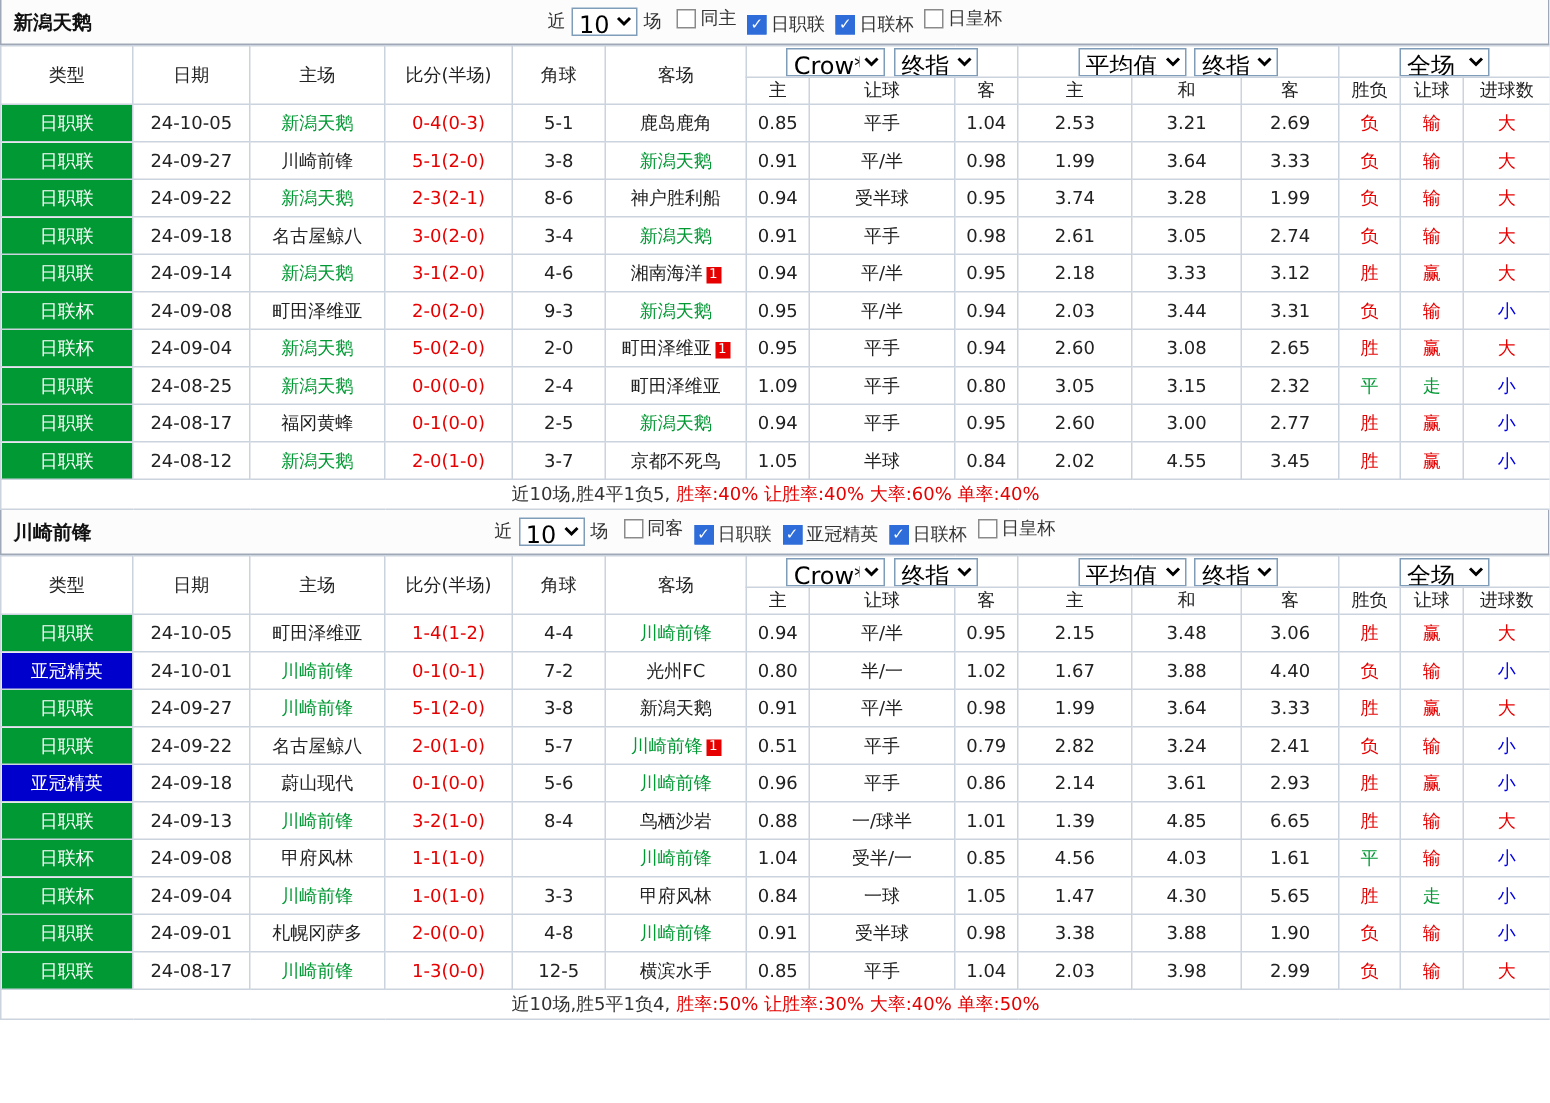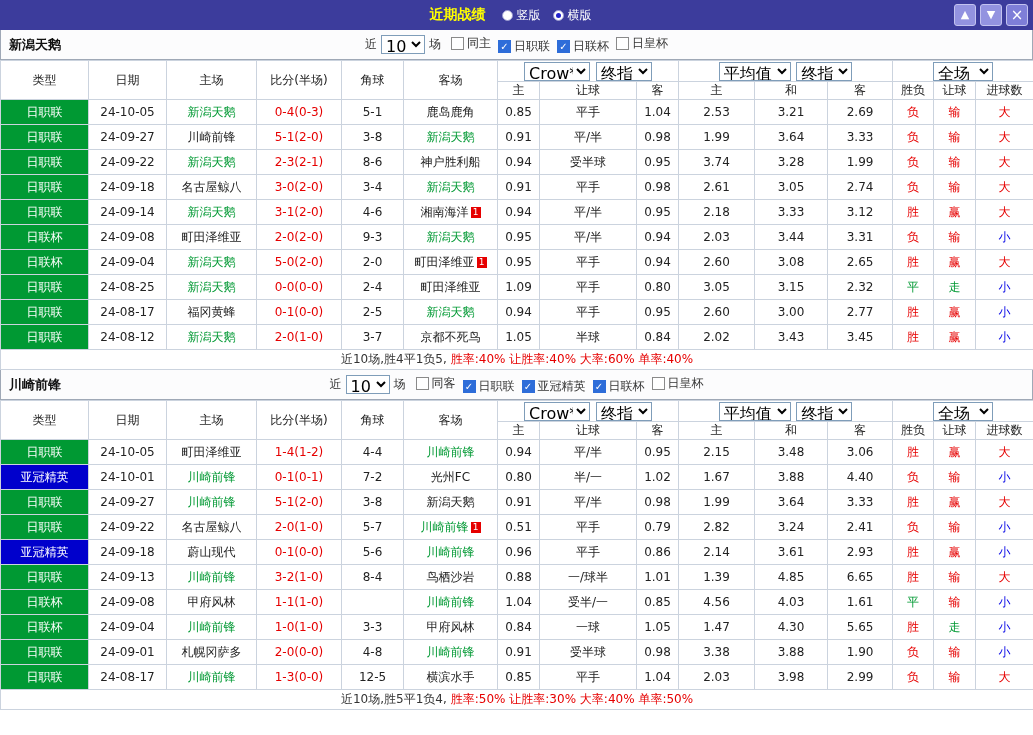--- a/index.html
+++ b/index.html
@@ -89,35 +89,20 @@
   .cnt-sel { width: 44px; }
   .sel-bk { width: 66px; }
   .sel-time { width: 56px; }
   .sel-avg { width: 72px; }
   .sel-scope { width: 60px; }
 </style>
 </head>
 <body>
 
 <div class="page">
-  <div class="titlebar">
-    <span class="tb-title">近期战绩</span>
-    <span id="view-radios"><label class="vopt">
-          <span class="radio"></span>
-          <span>竖版</span>
-        </label><label class="vopt">
-          <span class="radio sel"></span>
-          <span>横版</span>
-        </label></span>
-    <span class="tb-buttons">
-      <span class="tb-btn"><span>▲</span></span>
-      <span class="tb-btn"><span>▼</span></span>
-      <span class="tb-btn tb-close"><span>×</span></span>
-    </span>
-  </div>
   <div id="sections">
   <div class="section">
     <div class="sec-header">
       <span class="team-name">新潟天鹅</span>
       <span class="filters">
         <span class="lbl-near">近</span>
         <select class="cnt-sel"><option>10</option></select>
         <span class="lbl-games">场</span>
         <span class="cbs"><label class="cbl">
                 <span class="cb"></span>
@@ -351,21 +336,21 @@
     <td class="typec bg-green">日职联</td>
     <td class="datec">24-08-12</td>
     <td class="teamc"><span class="tn focus">新潟天鹅</span></td>
     <td class="scorec">2-0(1-0)</td>
     <td class="cornc">3-7</td>
     <td class="teamc"><span class="tn">京都不死鸟</span></td>
     <td class="oddc o0">1.05</td>
     <td class="oddc o1">半球</td>
     <td class="oddc o2">0.84</td>
     <td class="avgc a0">2.02</td>
-    <td class="avgc a1">3.43</td>
+    <td class="avgc a1">4.55</td>
     <td class="avgc a2">3.45</td>
     <td class="resc r0 c-red">胜</td>
     <td class="resc r1 c-red">赢</td>
     <td class="resc r2 c-blue">小</td>
   </tr>
 </tbody>
       <tfoot>
         <tr class="sumrow">
           <td colspan="15">
             <span class="sum-rec">近10场,胜4平1负5,</span><span class="sum-stats">胜率:40% 让胜率:40% 大率:60% 单率:40%</span>

